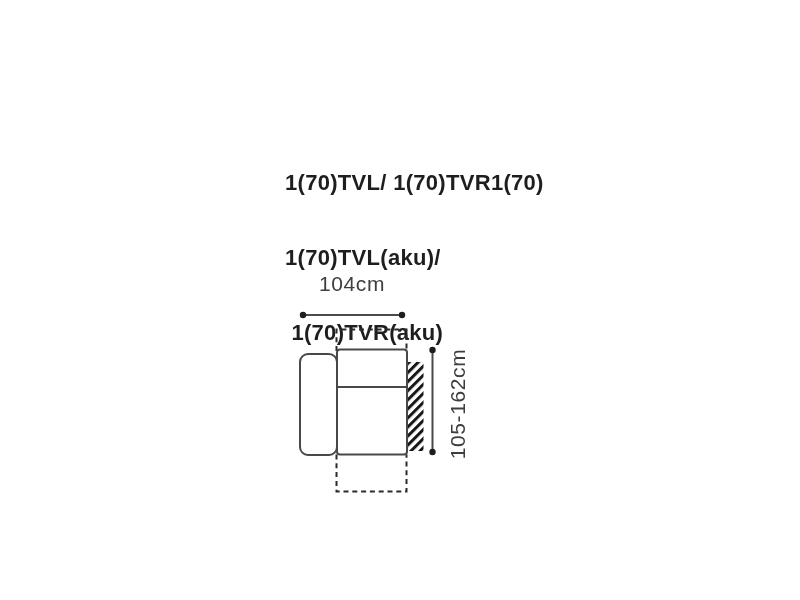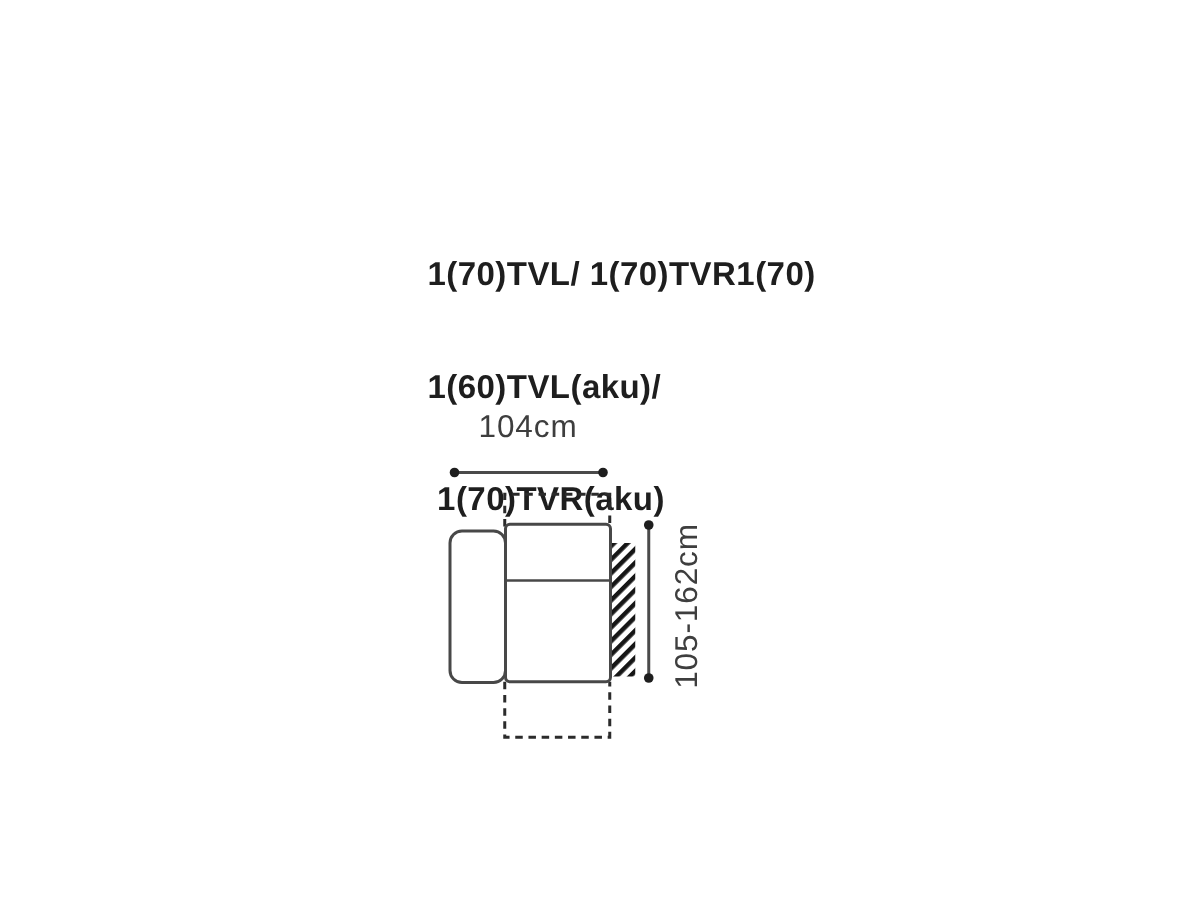--- a/index.html
+++ b/index.html
@@ -37,21 +37,21 @@
     letter-spacing: 0.6px;
   }
 </style>
 </head>
 <body>
 
 <div class="page">
 
   <div class="title-block">
     <div>1(70)TVL/ 1(70)TVR1(70)</div>
-    <div>1(60)TVL(aku)/</div>
+    <div>1(70)TVL(aku)/</div>
     <div> 1(70)TVR(aku)</div>
   </div>
 
   <svg class="diagram-svg" viewBox="0 0 800 600">
     <defs>
       <pattern id="hatch" width="6.4" height="6.4" patternUnits="userSpaceOnUse" patternTransform="rotate(-45)">
         <rect x="0" y="0" width="6.4" height="3" fill="#161616"></rect>
       </pattern>
     </defs>
 

